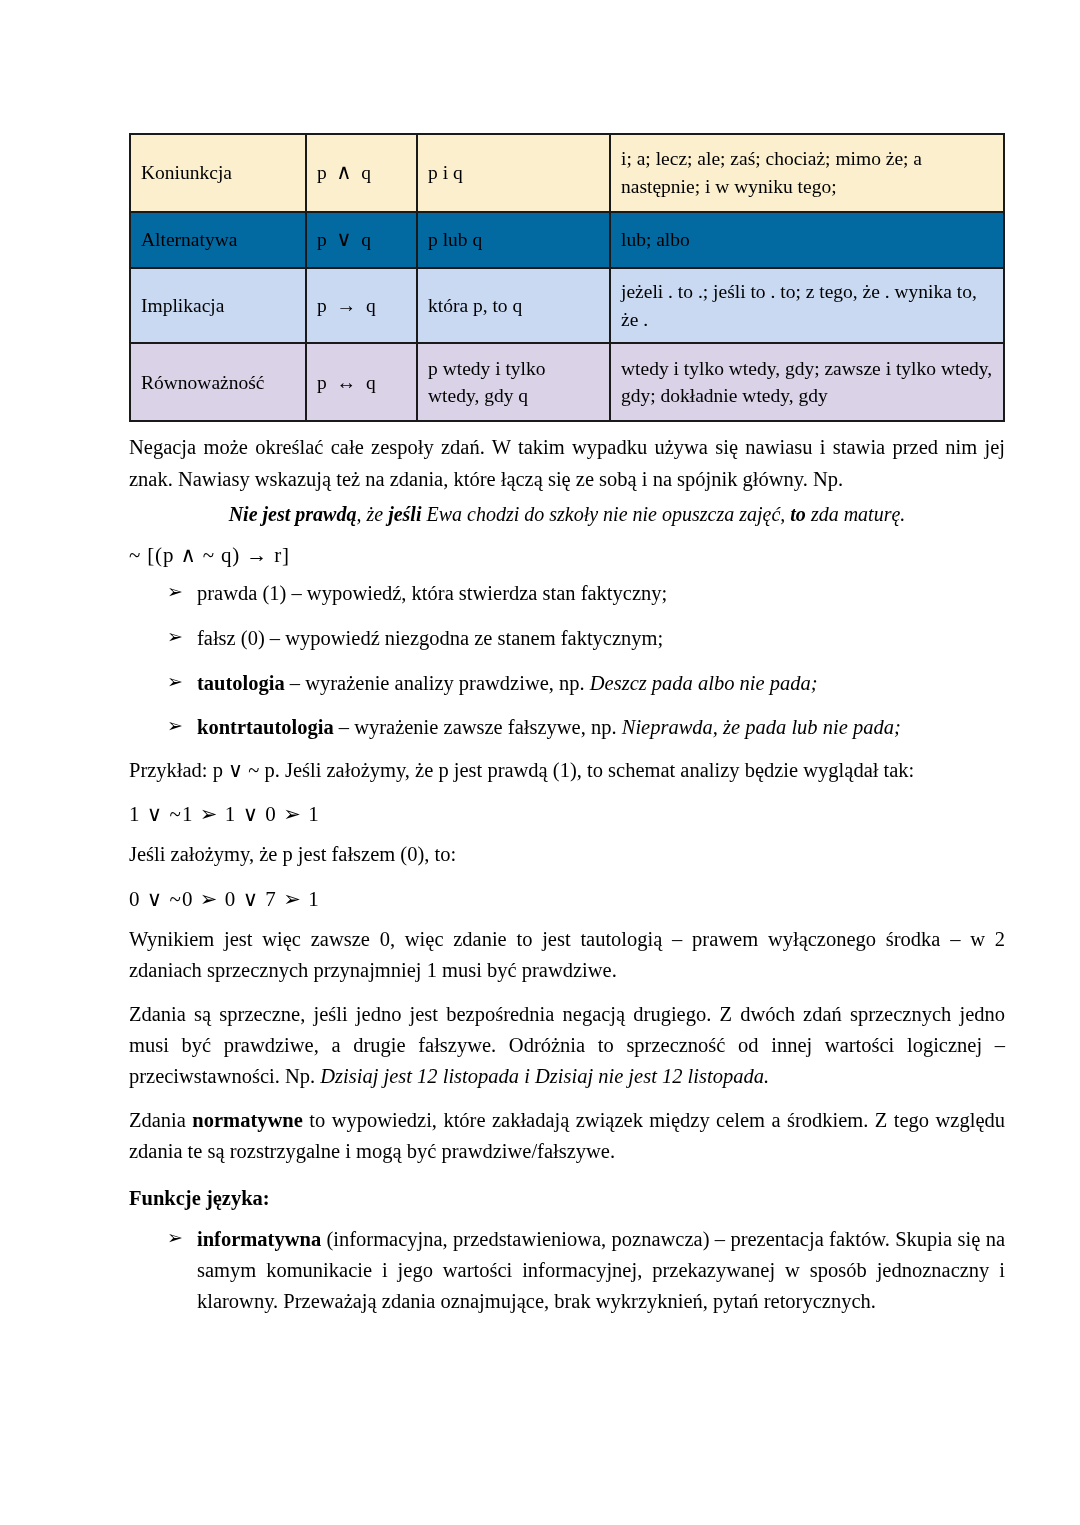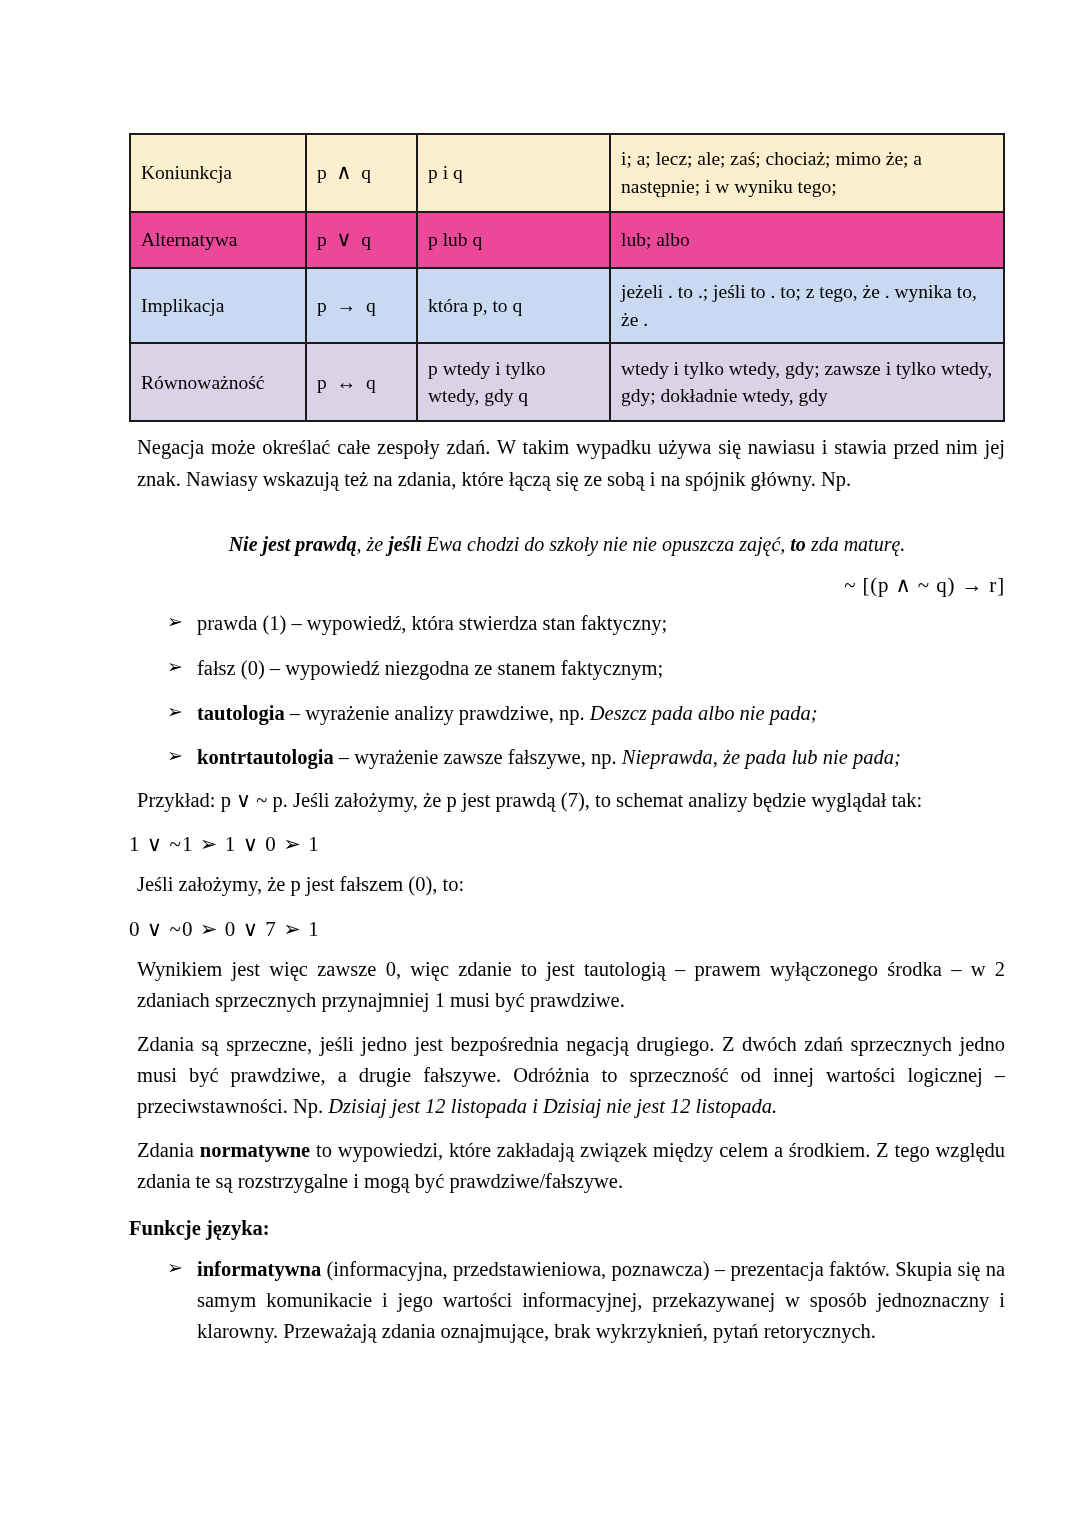--- a/index.html
+++ b/index.html
@@ -43,57 +43,57 @@
     font-size: 19.5px;
     line-height: 1.42;
     vertical-align: middle;
   }
   td.c-name   { width: 155px; }
   td.c-symbol { width: 90px;  }
   td.c-read   { width: 172px; }
   td.c-words  { width: auto;  }
 
   tr.row-koniunkcja  td { background: #fbefcd; }
-  tr.row-alternatywa td { background: #ec4899; }
+  tr.row-alternatywa td { background: #0369a1; }
   tr.row-implikacja  td { background: #c9d9f1; }
   tr.row-rownowaznosc td{ background: #dad2e6; }
 
   tr.row-koniunkcja  td { height: 58px; }
   tr.row-alternatywa td { height: 36px; }
   tr.row-implikacja  td { height: 36px; }
   tr.row-rownowaznosc td{ height: 58px; }
 
   .sym { letter-spacing: 0.12em; }
   .sym .op { font-size: 21px; }
   .sym .op-bold { font-weight: bold; font-size: 20px; }
 
   
   p.body {
     font-size: 20.5px;
     line-height: 1.53;
-    margin: 12px 0 0 8px;
+    margin: 12px 0 0 0;
     text-align: justify;
     text-justify: inter-word;
   }
   p.body.first { margin-top: 10px; }
   p.nojust { text-align: left; }
 
   p.example-sentence {
     font-size: 20px;
     line-height: 1.5;
-    margin: 34px 0 0 0;
+    margin: 4px 0 0 0;
     text-align: center;
     font-style: italic;
   }
   p.example-sentence b { font-weight: bold; font-style: italic; }
 
   p.formula-center {
     font-size: 21px;
     margin: 14px 0 0 0;
-    text-align: right;
+    text-align: left;
     letter-spacing: 0.04em;
   }
 
   p.heading {
     font-size: 20.5px;
     line-height: 1.5;
     margin: 16px 0 0 0;
     text-align: left;
   }
   p.heading b { font-weight: bold; }
@@ -193,21 +193,21 @@
       <li>
         <span class="marker">➢</span>
         <b>tautologia</b><span> – wyrażenie analizy prawdziwe, np. </span><i>Deszcz pada albo nie pada;</i>
       </li>
       <li>
         <span class="marker">➢</span>
         <b>kontrtautologia</b><span> – wyrażenie zawsze fałszywe, np. </span><i>Nieprawda, że pada lub nie pada;</i>
       </li>
     </ul>
 
-    <p class="body nojust tight">Przykład: p ∨ ~ p. Jeśli założymy, że p jest prawdą (7), to schemat analizy będzie wyglądał tak:</p>
+    <p class="body nojust tight">Przykład: p ∨ ~ p. Jeśli założymy, że p jest prawdą (1), to schemat analizy będzie wyglądał tak:</p>
     <p class="formula-line">1 ∨ ~1 ➢ 1 ∨ 0 ➢ 1</p>
     <p class="body nojust">Jeśli założymy, że p jest fałszem (0), to:</p>
     <p class="formula-line">0 ∨ ~0 ➢ 0 ∨ 7 ➢ 1</p>
 
     <p class="body">Wynikiem jest więc zawsze 0, więc zdanie to jest tautologią – prawem wyłączonego środka – w 2 zdaniach sprzecznych przynajmniej 1 musi być prawdziwe.</p>
 
     <p class="body"><span>Zdania są sprzeczne, jeśli jedno jest bezpośrednia negacją drugiego. Z dwóch zdań sprzecznych jedno musi być prawdziwe, a drugie fałszywe. Odróżnia to sprzeczność od innej wartości logicznej – przeciwstawności. Np. </span><i>Dzisiaj jest 12 listopada i Dzisiaj nie jest 12 listopada.</i></p>
 
     <p class="body"><span>Zdania </span><b>normatywne</b><span> to wypowiedzi, które zakładają związek między celem a środkiem. Z tego względu zdania te są rozstrzygalne i mogą być prawdziwe/fałszywe.</span></p>
 

